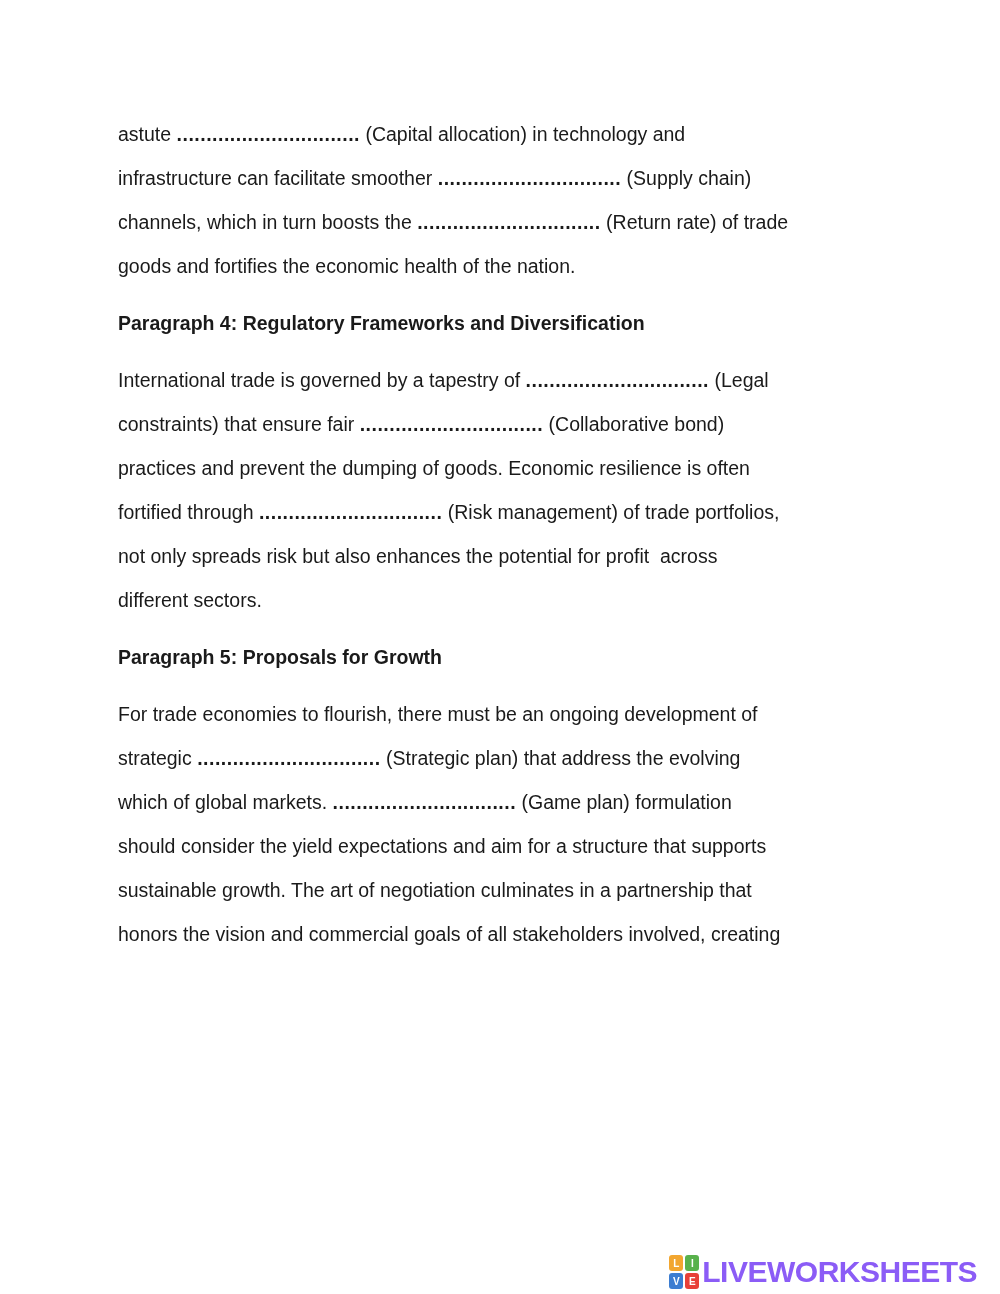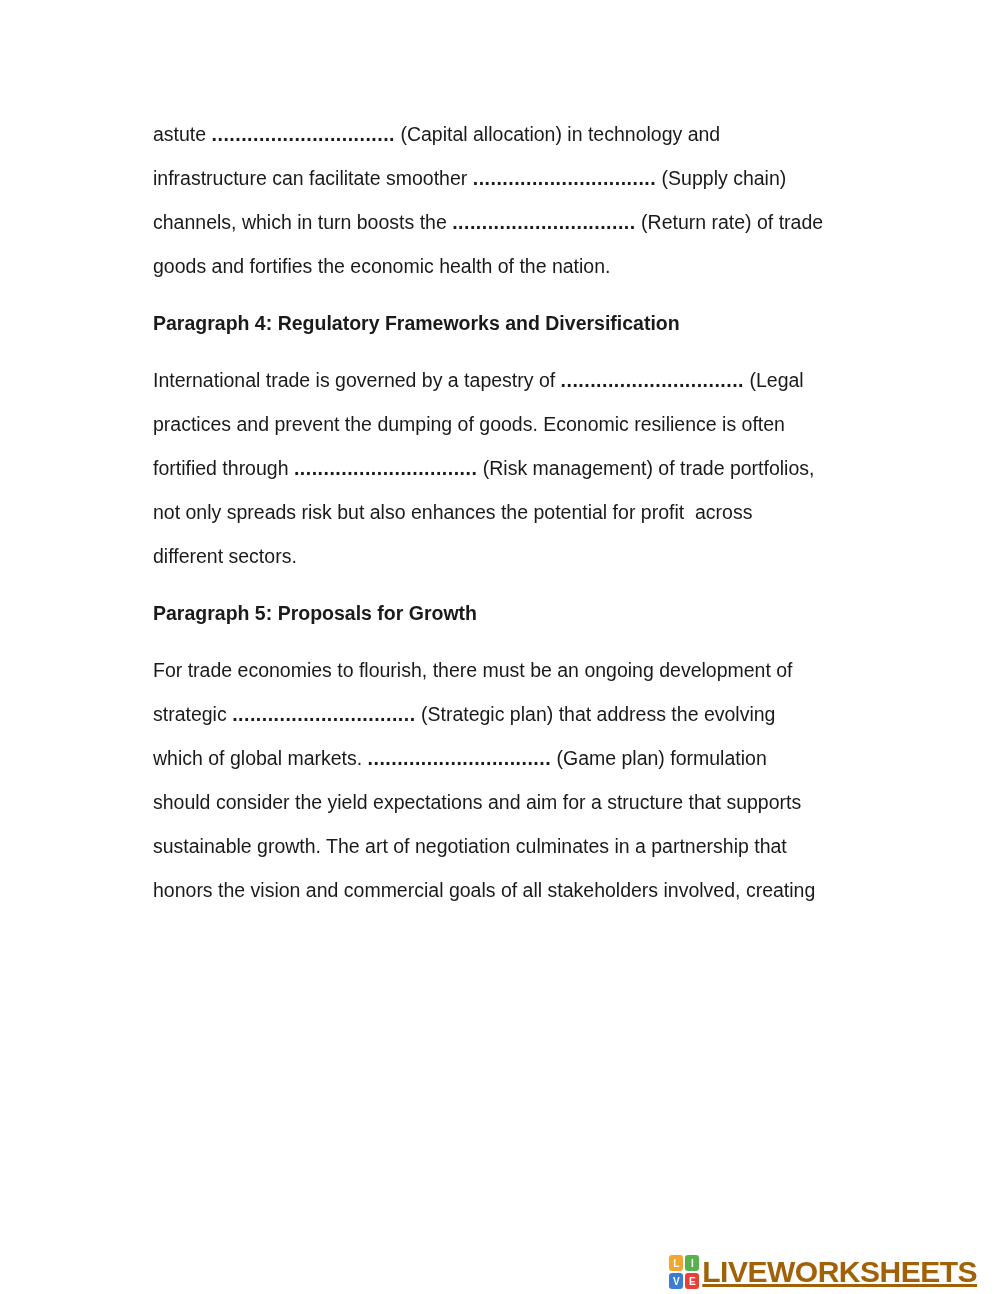--- a/index.html
+++ b/index.html
@@ -10,21 +10,21 @@
     background: #ffffff;
     font-family: "Liberation Sans", sans-serif;
     overflow: hidden;
   }
   .doc {
     position: absolute;
     left: 118px;
     top: 112px;
     width: 810px;
   }
-  .block { margin-bottom: 13px; margin-left: 35px; }
+  .block { margin-bottom: 13px; }
   .line {
     font-size: 19.5px;
     line-height: 44px;
     color: #1a1a1a;
     white-space: pre;
   }
   .heading .line { font-weight: 700; }
   .blank { font-weight: 700; letter-spacing: 0.5px; }
   .footer {
     position: absolute;
@@ -65,20 +65,21 @@
         <div class="line"><span class="run">astute </span><span class="blank">...............................</span><span class="run"> (Capital allocation) in technology and</span></div>
         <div class="line"><span class="run">infrastructure can facilitate smoother </span><span class="blank">...............................</span><span class="run"> (Supply chain)</span></div>
         <div class="line"><span class="run">channels, which in turn boosts the </span><span class="blank">...............................</span><span class="run"> (Return rate) of trade</span></div>
         <div class="line"><span class="run">goods and fortifies the economic health of the nation.</span></div>
       </div>
       <div class="block heading">
         <div class="line"><span class="run">Paragraph 4: Regulatory Frameworks and Diversification</span></div>
       </div>
       <div class="block paragraph">
         <div class="line"><span class="run">International trade is governed by a tapestry of </span><span class="blank">...............................</span><span class="run"> (Legal</span></div>
+        <div class="line"><span class="run">constraints) that ensure fair </span><span class="blank">...............................</span><span class="run"> (Collaborative bond)</span></div>
         <div class="line"><span class="run">practices and prevent the dumping of goods. Economic resilience is often</span></div>
         <div class="line"><span class="run">fortified through </span><span class="blank">...............................</span><span class="run"> (Risk management) of trade portfolios,</span></div>
         <div class="line"><span class="run">not only spreads risk but also enhances the potential for profit  across</span></div>
         <div class="line"><span class="run">different sectors.</span></div>
       </div>
       <div class="block heading">
         <div class="line"><span class="run">Paragraph 5: Proposals for Growth</span></div>
       </div>
       <div class="block paragraph">
         <div class="line"><span class="run">For trade economies to flourish, there must be an ongoing development of</span></div>
@@ -89,15 +90,15 @@
         <div class="line"><span class="run">honors the vision and commercial goals of all stakeholders involved, creating</span></div>
       </div>
     </div>
   <div class="footer">
     <span class="logo-grid">
         <span class="sq" style="background: rgb(242, 166, 48);">L</span>
         <span class="sq" style="background: rgb(88, 177, 76);">I</span>
         <span class="sq" style="background: rgb(60, 125, 209);">V</span>
         <span class="sq" style="background: rgb(232, 64, 56);">E</span>
       </span>
-    <span class="logo-text" style="color: #a16207; text-decoration: underline;">LIVEWORKSHEETS</span>
+    <span class="logo-text" style="color: #8b5cf6;">LIVEWORKSHEETS</span>
   </div>
 </div>
 
 </body></html>

